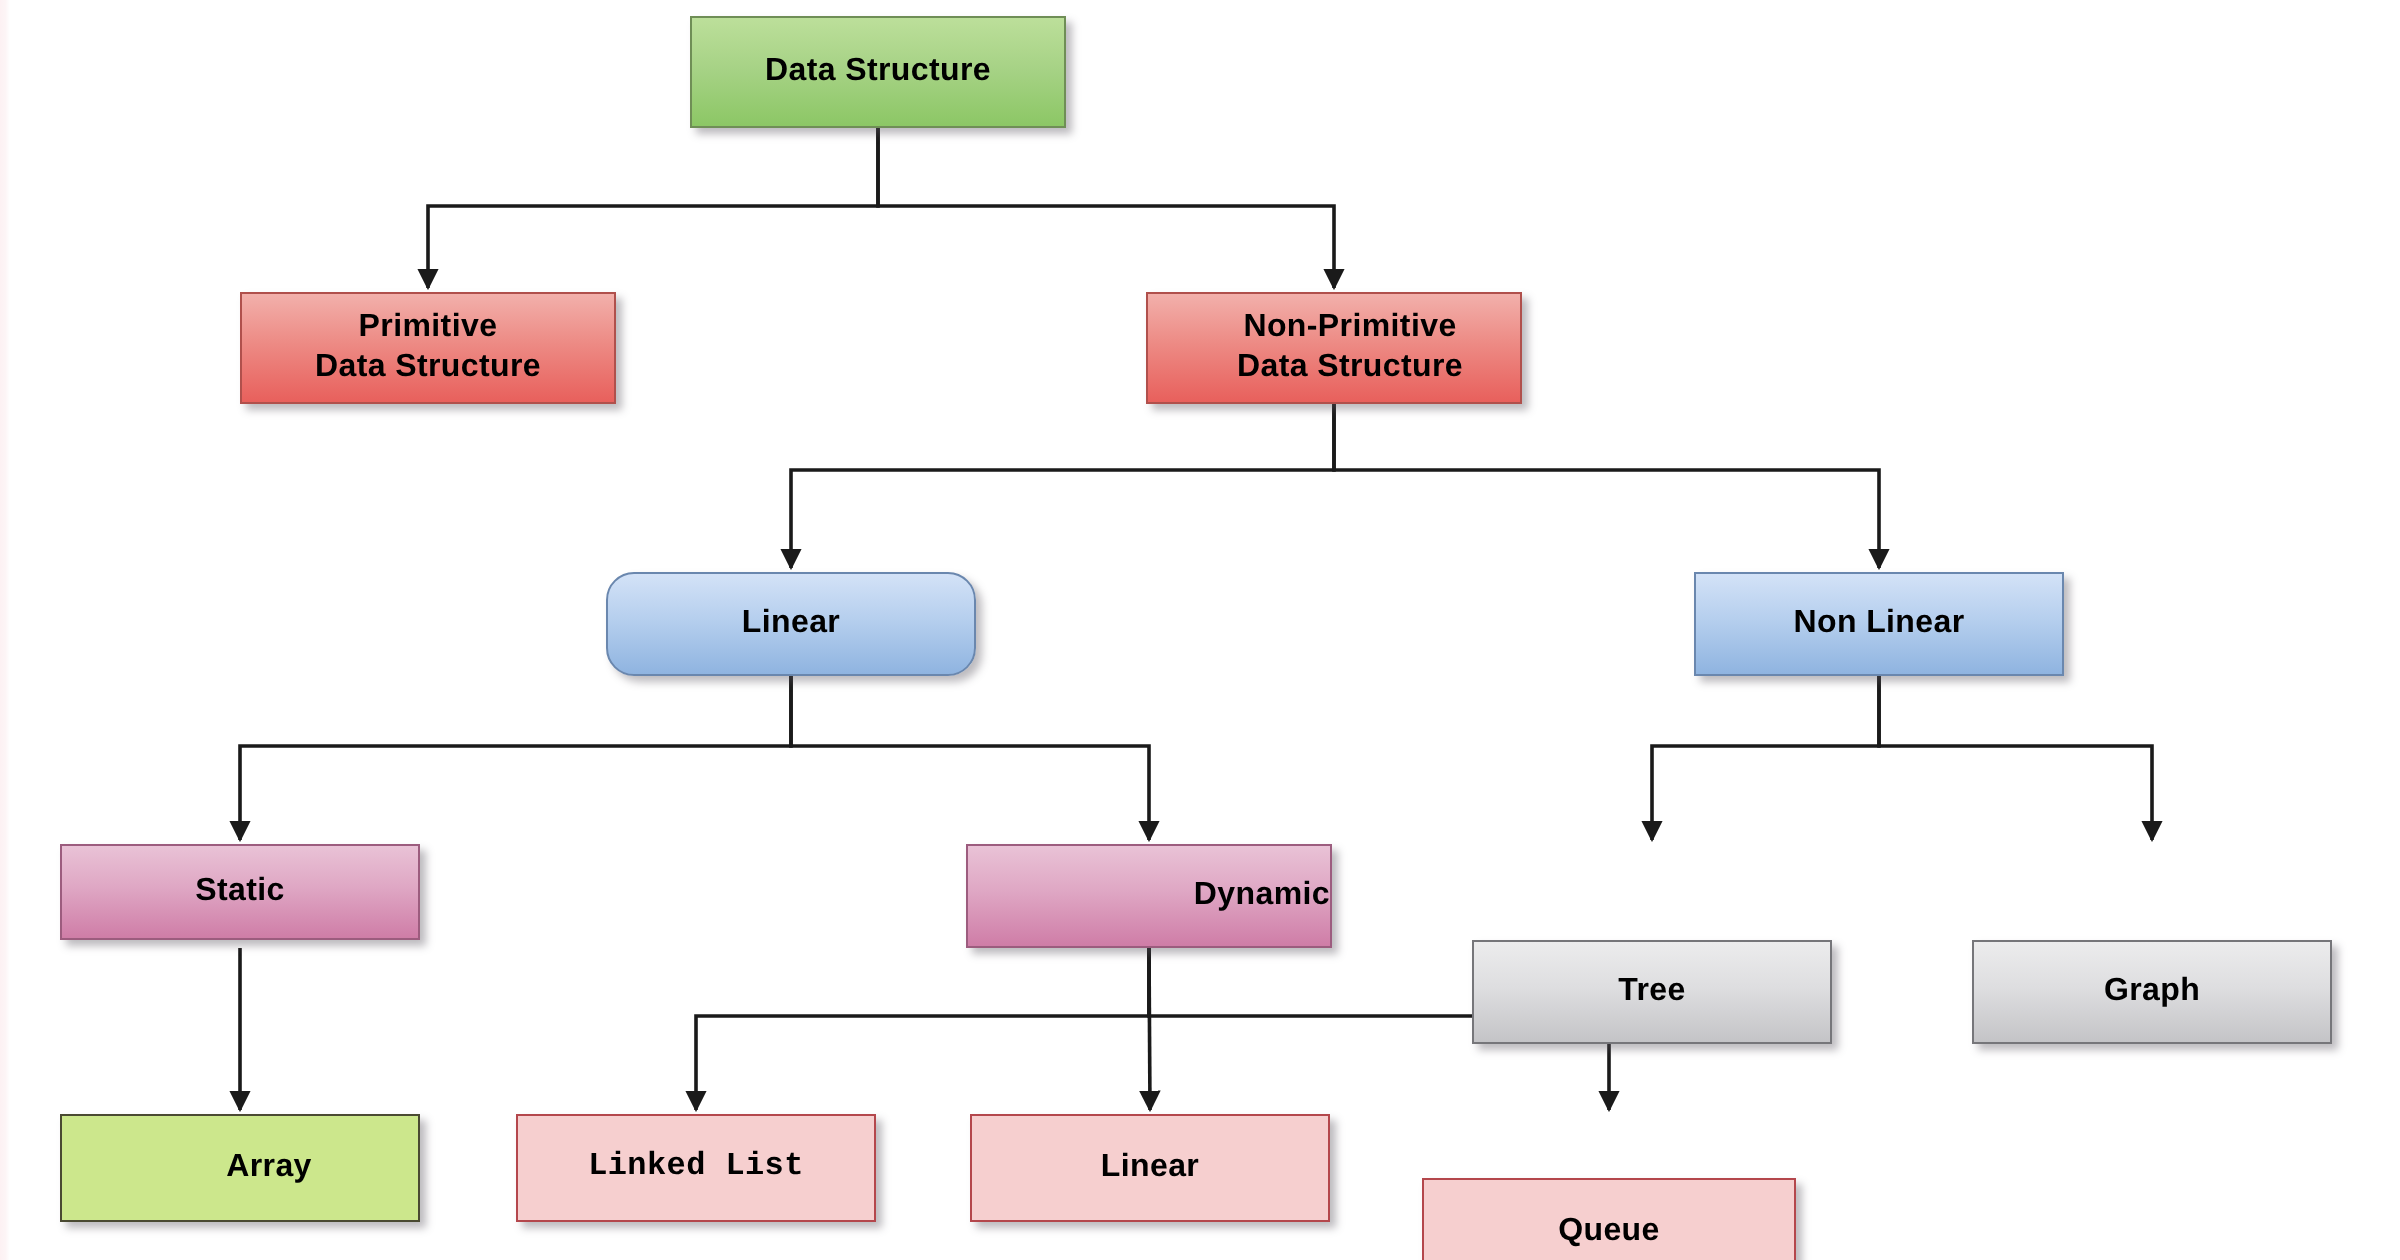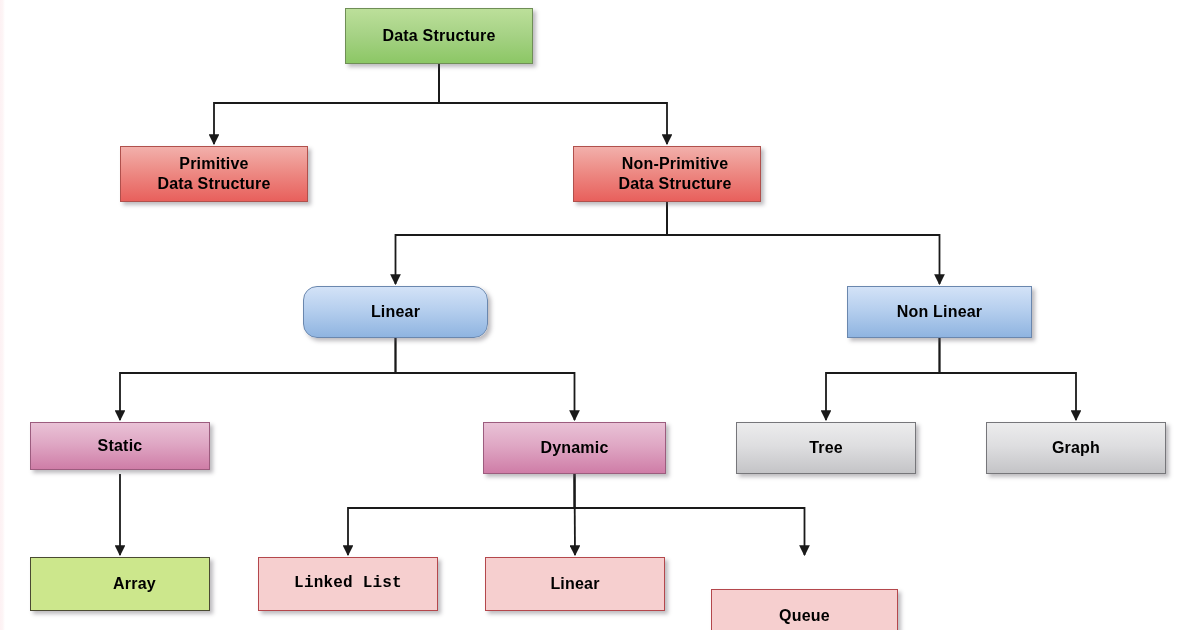--- a/index.html
+++ b/index.html
@@ -54,20 +54,21 @@
     background: linear-gradient(to bottom, #d3e2f7 0%, #b6cfee 45%, #8fb4e0 100%);
     border-color: #6a87ae;
   }
   .n-magenta {
     background: linear-gradient(to bottom, #e9c2d6 0%, #dfa7c4 45%, #cf7da7 100%);
     border-color: #9c5c7e;
   }
   .n-gray {
     background: linear-gradient(to bottom, #ececed 0%, #dedee0 45%, #c4c4c7 100%);
     border-color: #76767a;
+    margin-top: 48px;
   }
   .n-lime {
     background: #cce78c;
     border-color: #4a4a32;
   }
   .n-pink {
     background: #f6cfcf;
     border-color: #b4474c;
   }
 </style>
@@ -102,21 +103,21 @@
 
   <div id="node-layer">
       <div class="node n-green" style="left: 345px; top: 8px; width: 188px; height: 56px;"><span>Data Structure</span></div>
       <div class="node n-red" style="left: 120px; top: 146px; width: 188px; height: 56px;"><span>Primitive
 Data Structure</span></div>
       <div class="node n-red" style="left: 573px; top: 146px; width: 188px; height: 56px; padding-left: 16px;"><span>Non-Primitive
 Data Structure</span></div>
       <div class="node n-blue" style="left: 303px; top: 286px; width: 185px; height: 52px; border-radius: 14px;"><span>Linear</span></div>
       <div class="node n-blue" style="left: 847px; top: 286px; width: 185px; height: 52px;"><span>Non Linear</span></div>
       <div class="node n-magenta" style="left: 30px; top: 422px; width: 180px; height: 48px;"><span>Static</span></div>
-      <div class="node n-magenta" style="left: 483px; top: 422px; width: 183px; height: 52px;"><span>Dynamic</span></div>
+      <div class="node n-magenta" style="left: 483px; top: 422px; width: 183px; height: 52px; justify-content: flex-end;"><span>Dynamic</span></div>
       <div class="node n-gray" style="left: 736px; top: 422px; width: 180px; height: 52px;"><span>Tree</span></div>
       <div class="node n-gray" style="left: 986px; top: 422px; width: 180px; height: 52px; align-items: center;"><span>Graph</span></div>
       <div class="node n-lime" style="left: 30px; top: 557px; width: 180px; height: 54px; padding-left: 29px;"><span>Array</span></div>
       <div class="node n-pink" style="left: 258px; top: 557px; width: 180px; height: 54px; font-family: Liberation Mono, monospace;"><span>Linked List</span></div>
       <div class="node n-pink" style="left: 485px; top: 557px; width: 180px; height: 54px;"><span>Linear</span></div>
       <div class="node n-pink" style="left: 711px; top: 557px; width: 187px; height: 54px; margin-top: 32px;"><span>Queue</span></div>
     </div>
 
 </div>
 

